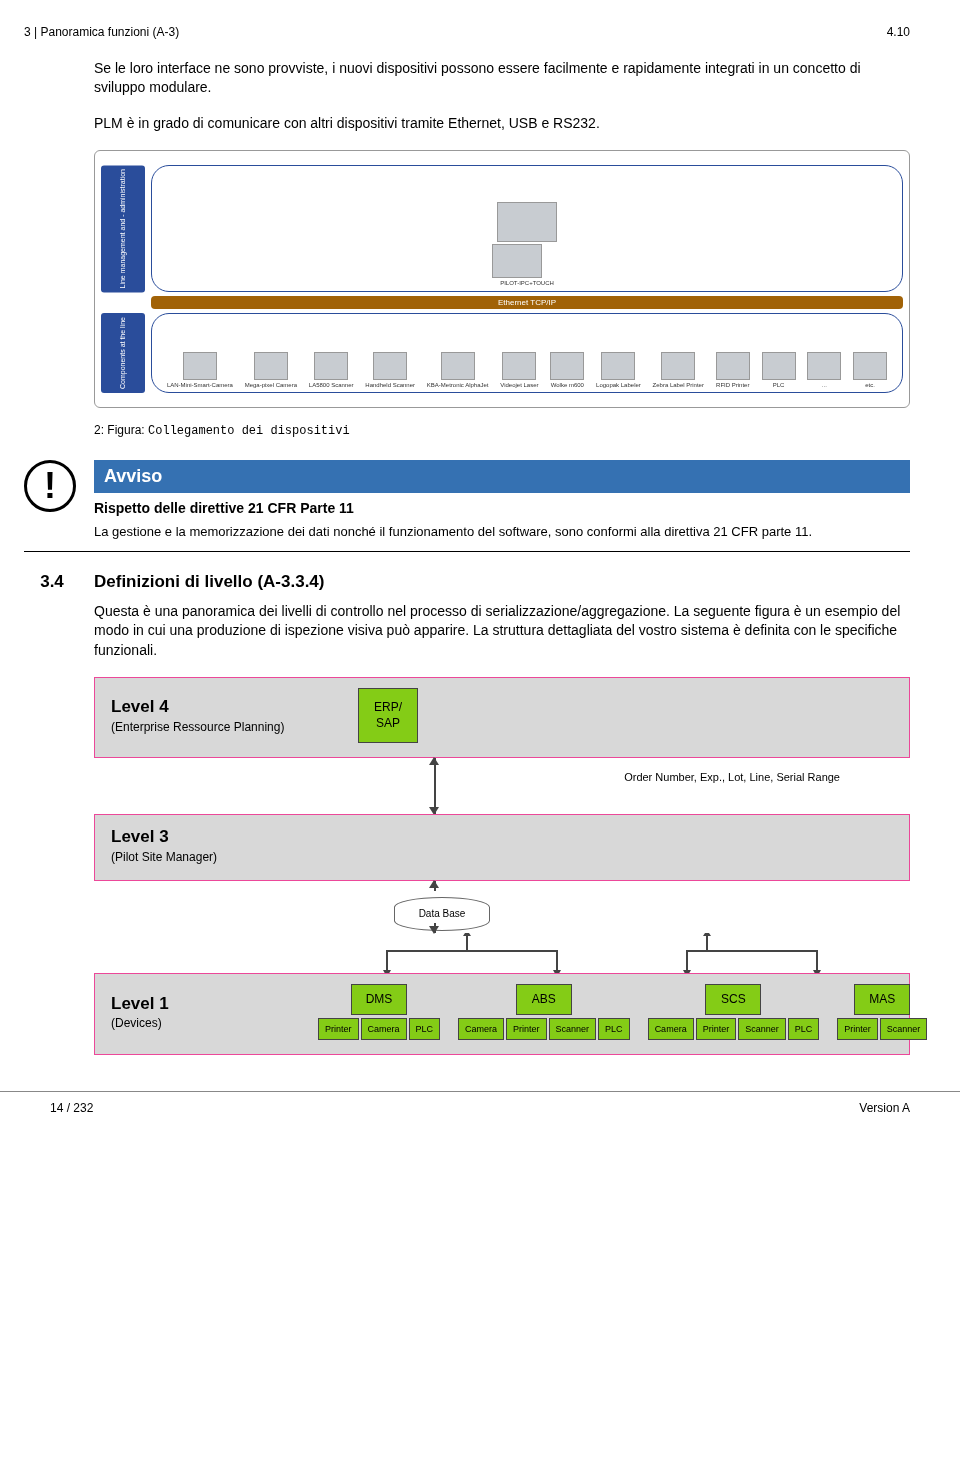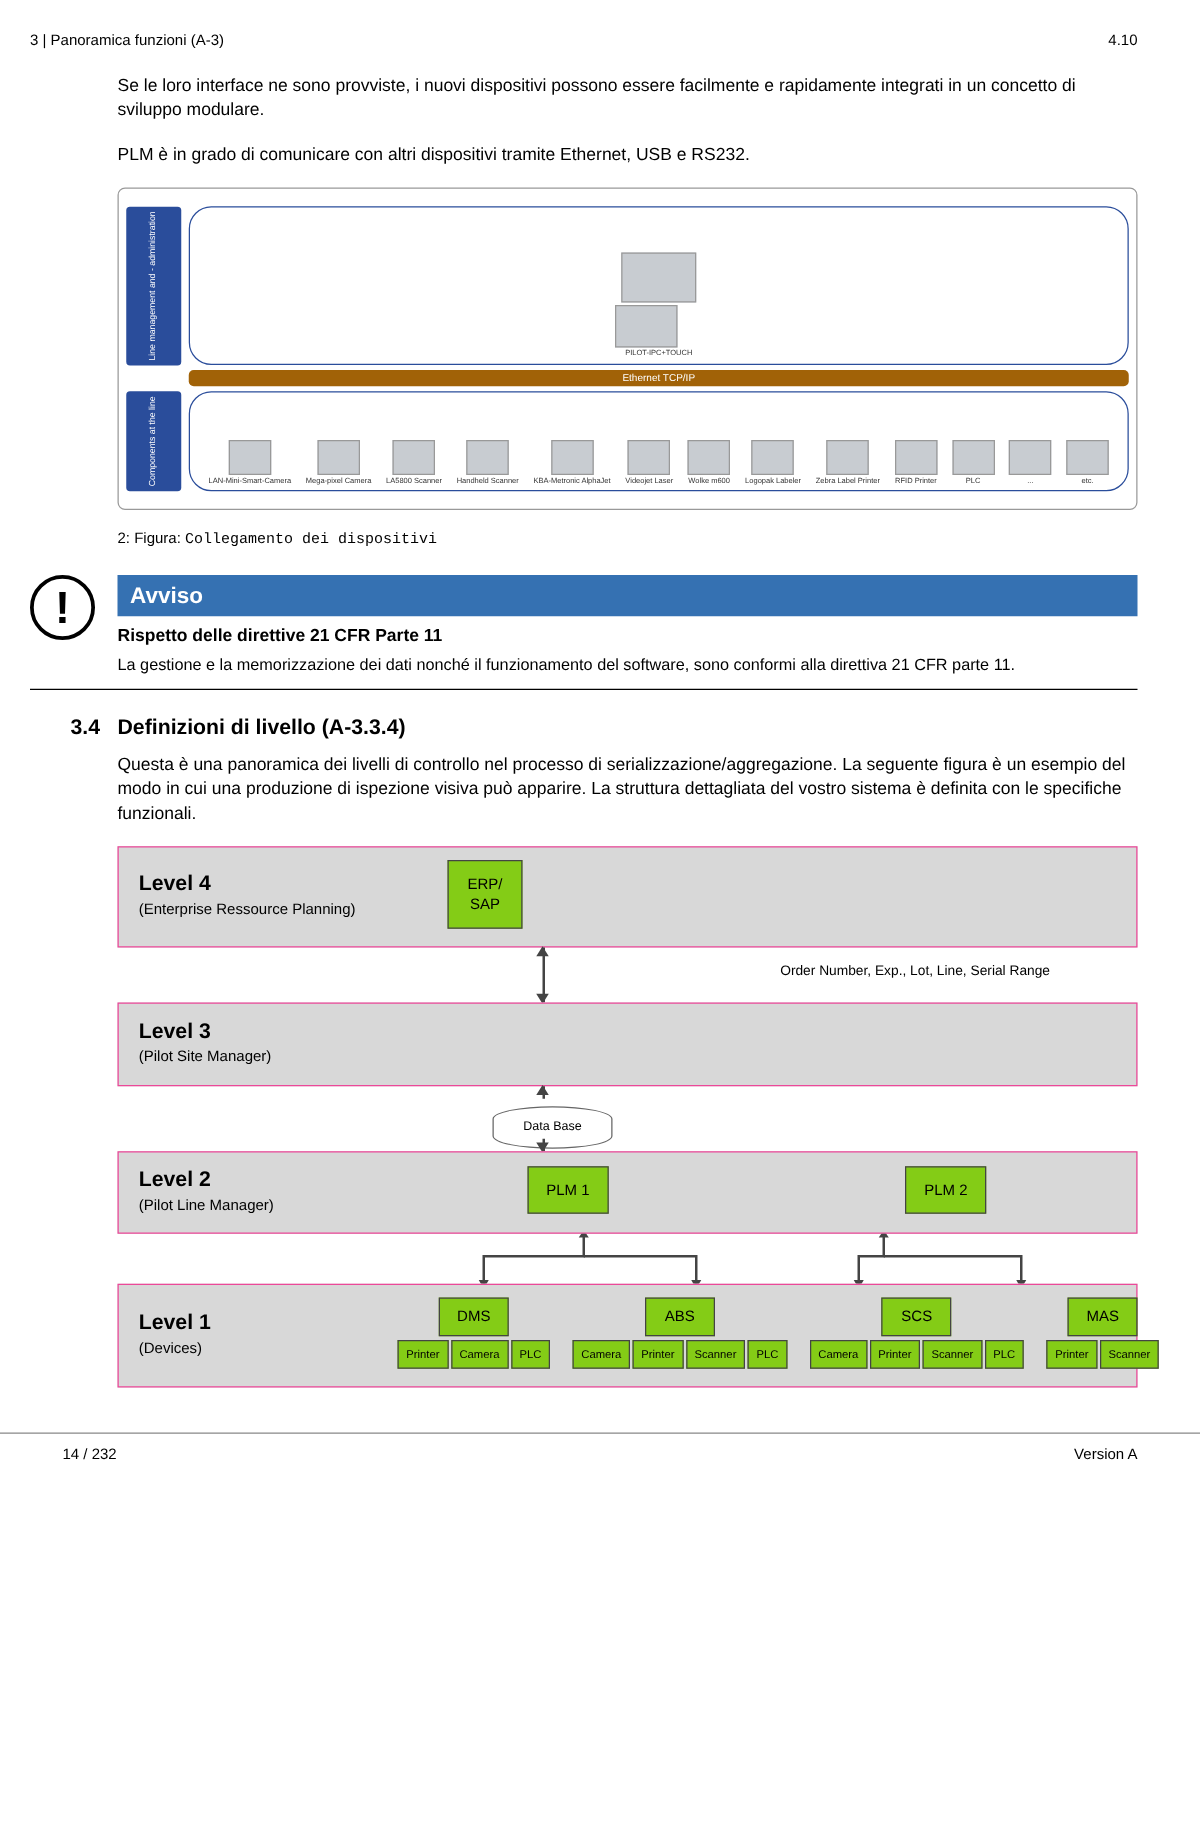--- a/index.html
+++ b/index.html
@@ -23,32 +23,32 @@
 
   .notice-row { display: flex; align-items: flex-start; gap: 18px; margin-bottom: 8px; margin-left: -70px; }
   .notice-icon { width: 52px; height: 52px; border: 3px solid #000; border-radius: 50%; display: flex; align-items: center; justify-content: center; font-size: 36px; font-weight: bold; flex-shrink: 0; }
   .notice-body { flex: 1; }
   .notice-title { background: #3571b2; color: #fff; font-weight: bold; padding: 4px 10px; font-size: 18px; margin-bottom: 6px; }
   .notice-sub { font-weight: bold; font-size: 14px; margin-bottom: 4px; }
   .notice-text { font-size: 13px; }
   .hr { border: none; border-top: 1px solid #000; margin: 10px 0 18px -70px; }
 
   .sec-row { display: flex; gap: 14px; margin-bottom: 8px; }
-  .sec-num { font-weight: bold; font-size: 17px; margin-left: -70px; width: 56px; text-align: right; }
+  .sec-num { font-weight: bold; font-size: 17px; margin-left: -70px; width: 56px; text-align: center; }
   .sec-title { font-weight: bold; font-size: 17px; }
 
   .diagram2 { margin-top: 14px; }
   .level { background: #d8d8d8; border: 1px solid #ec4899; padding: 10px 16px 14px; display: flex; align-items: center; gap: 7px; position: relative; }
   .level-label { flex: 0 0 200px; }
   .level-label .lvl-title { font-size: 17px; font-weight: bold; }
   .level-label .lvl-sub { font-size: 12px; }
   .boxes { flex: 1; display: flex; justify-content: space-around; align-items: flex-start; gap: 30px; }
   .box { background: #84cc16; border: 1px solid #444; padding: 10px 14px; font-size: 12px; min-width: 60px; text-align: center; }
   .box.small { padding: 4px 6px; font-size: 9px; min-width: auto; }
-  .connector { height: 44px; display: flex; align-items: center; justify-content: center; position: relative; }
+  .connector { height: 56px; display: flex; align-items: center; justify-content: center; position: relative; }
   .conn-text { font-size: 11px; position: absolute; right: 70px; top: 12px; }
   .conn-line { position: absolute; left: 50%; top: 0; width: 2px; height: 100%; background: #444; }
   .arrow-up, .arrow-down { position: absolute; left: 50%; width: 0; height: 0; border-left: 5px solid transparent; border-right: 5px solid transparent; margin-left: -5px; }
   .arrow-up { top: -1px; border-bottom: 8px solid #444; }
   .arrow-down { bottom: -1px; border-top: 8px solid #444; }
   .db-shape { display: flex; flex-direction: column; align-items: center; }
   .db-cyl { width: 96px; height: 34px; border: 1px solid #666; border-radius: 50%/30%; background: #fff; display: flex; align-items: center; justify-content: center; font-size: 10px; }
   .multi-conn { height: 40px; position: relative; }
   .multi-conn svg { width: 100%; height: 100%; }
   .dev-col { display: flex; flex-direction: column; align-items: center; gap: 3px; }
@@ -187,30 +187,20 @@
       <div class="connector" style="height:52px">
         <div class="conn-line" style="left:340px;height:10px"></div>
         <div class="arrow-up" style="left:340px"></div>
         <div class="db-shape" style="margin-top:8px;position:absolute;left:300px;top:8px">
           <div class="db-cyl">Data Base</div>
         </div>
         <div class="conn-line" style="left:340px;top:42px;height:10px"></div>
         <div class="arrow-down" style="left:340px"></div>
       </div>
 
-      <div class="level">
-        <div class="level-label">
-          <div class="lvl-title">Level 2</div>
-          <div class="lvl-sub">(Pilot Line Manager)</div>
-        </div>
-        <div class="boxes">
-          <div class="box">PLM 1</div>
-          <div class="box">PLM 2</div>
-        </div>
-      </div>
       <div class="multi-conn">
         <svg viewBox="0 0 790 40">
           <g stroke="#444" stroke-width="2" fill="none">
             <polyline points="360,0 360,18 280,18 280,40"></polyline>
             <polyline points="360,18 450,18 450,40"></polyline>
             <polyline points="600,0 600,18 580,18 580,40"></polyline>
             <polyline points="600,18 710,18 710,40"></polyline>
           </g>
           <g fill="#444">
             <polygon points="356,3 364,3 360,-3"></polygon>

